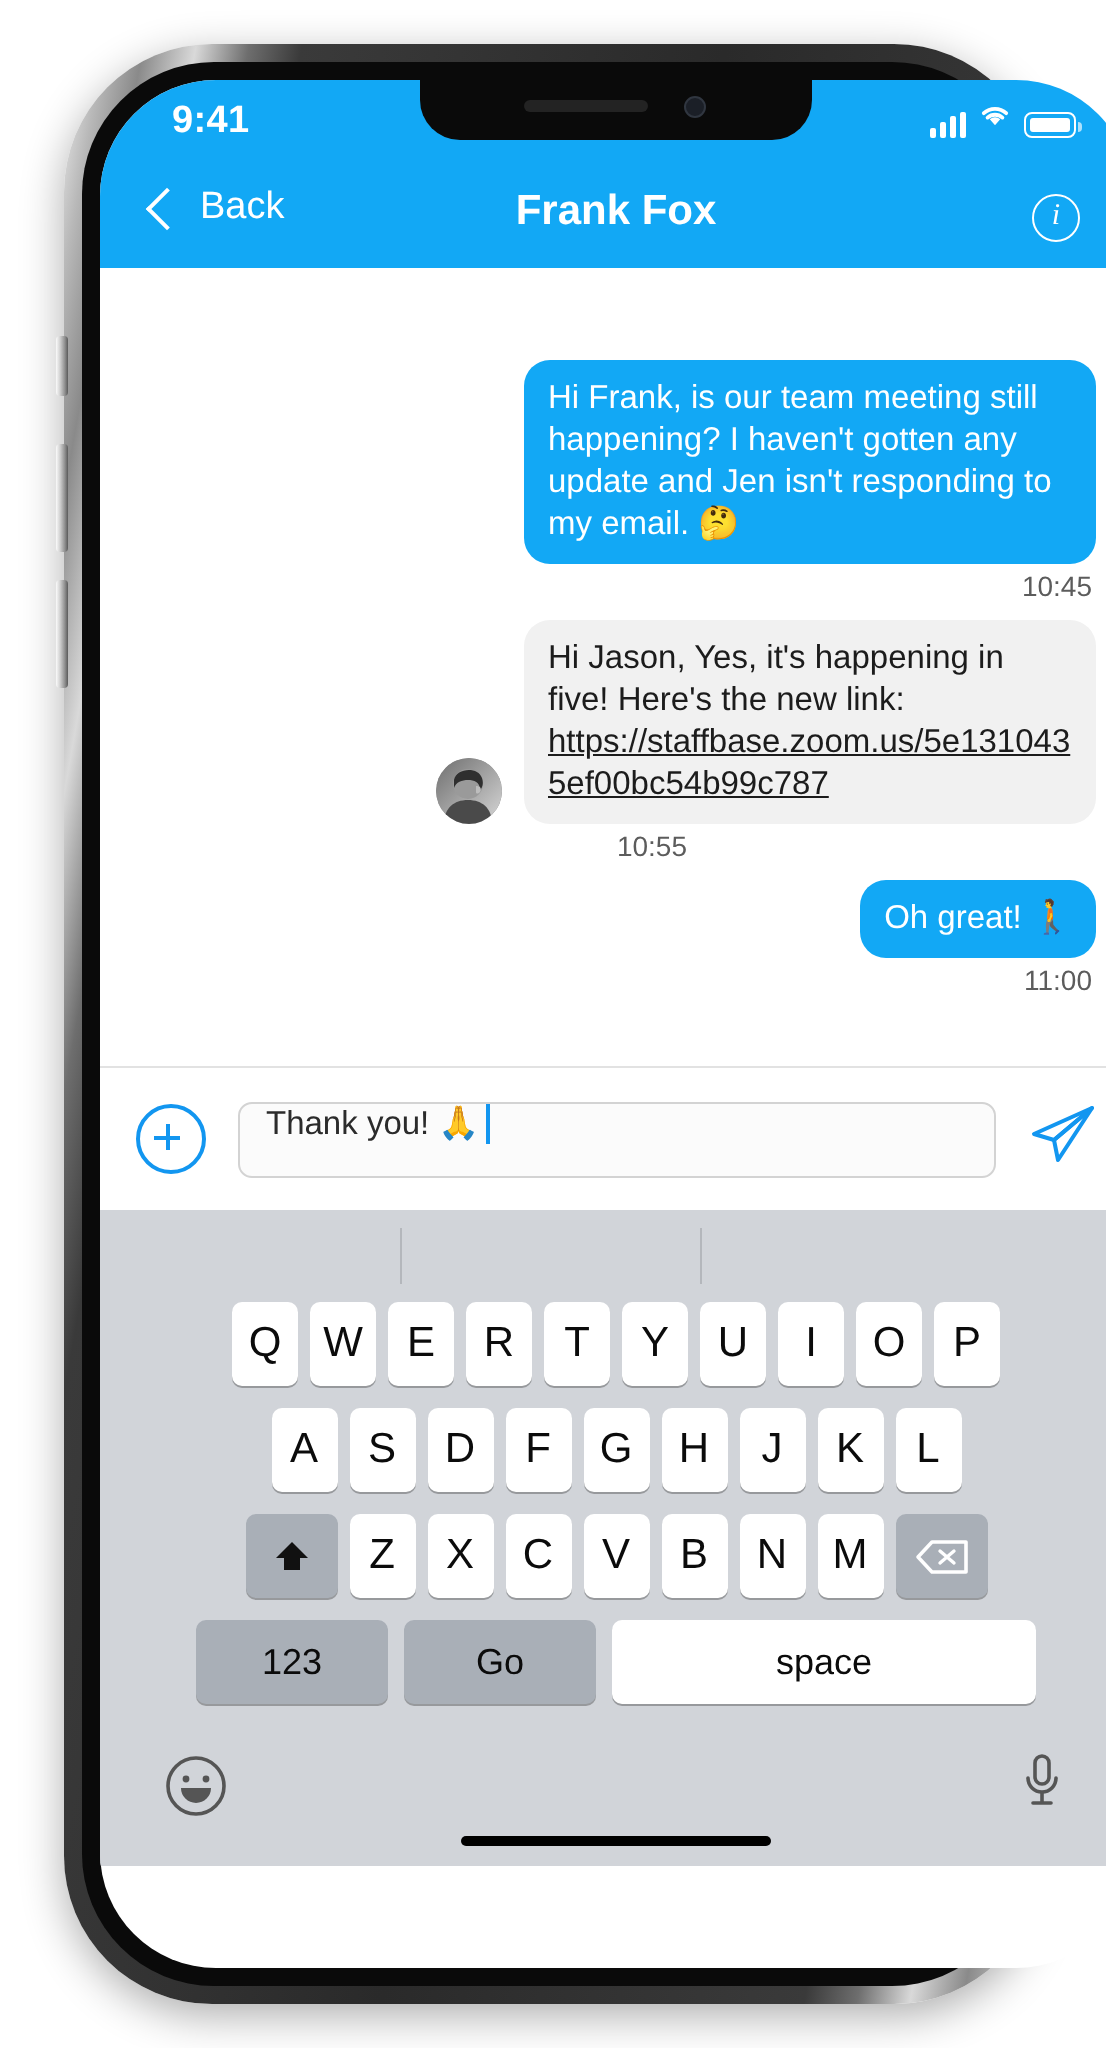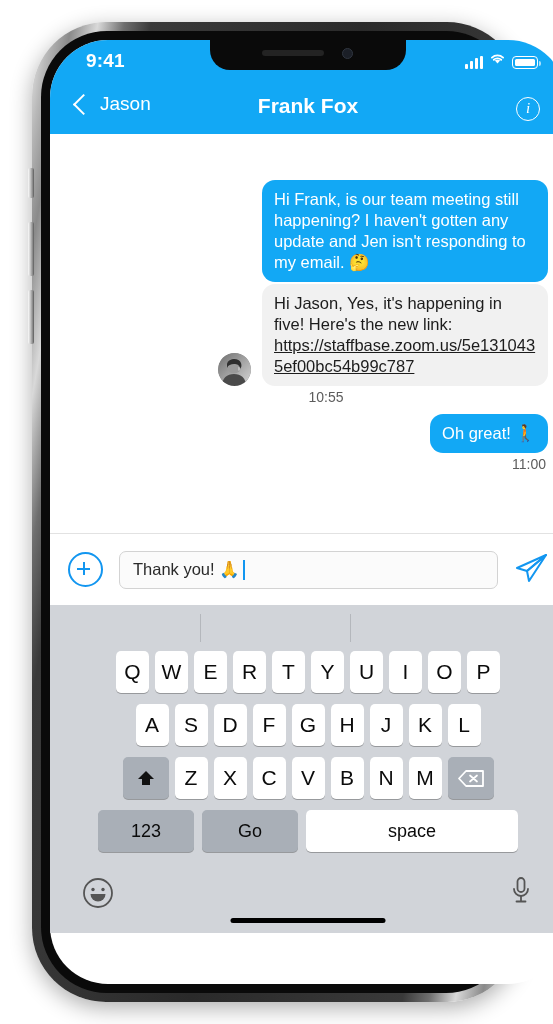--- a/index.html
+++ b/index.html
@@ -288,21 +288,20 @@
   #attach-button::after  { left: 12.5px; top: 8px; width: 2px; height: 13px; }
 
   #message-input {
     flex: 1;
     margin: 0 16px;
     height: 38px;
     border: 1px solid #d3d3d3;
     border-radius: 7px;
     background: #fbfbfb;
     display: flex;
-    align-items: center;
     padding: 0 13px;
     box-sizing: border-box;
     font-size: 16.5px;
     color: #2b2b2b;
     cursor: text;
   }
   #caret {
     display: inline-block;
     width: 1.8px;
     height: 20px;
@@ -417,31 +416,32 @@
           <path d="M4.8 7.8 a5.5 5.5 0 0 1 7.4 0" stroke="#fff" stroke-width="1.9" fill="none" stroke-linecap="round"></path>
         </svg>
       </span>
       <span id="battery"></span>
     </div>
   </div>
 
   <div id="nav-bar">
     <div id="back-button">
       <span id="back-chevron"></span>
-      <span id="back-label">Jason</span>
+      <span id="back-label">Back</span>
     </div>
     <div id="nav-title">Frank Fox</div>
     <div id="info-button">i</div>
   </div>
 
   <div id="conversation">
 
     <div class="msg-row out">
       <div class="bubble out">Hi Frank, is our team meeting still happening? I haven't gotten any update and Jen isn't responding to my email. 🤔</div>
     </div>
+    <div class="timestamp out">10:45</div>
 
     <div class="msg-row in">
       <div id="avatar">
         <svg width="33" height="33" viewBox="0 0 33 33">
           <defs>
             <clipPath id="av">
                 <circle cx="16.5" cy="16.5" r="16.5"></circle>
               </clipPath>
             <linearGradient id="bgg" x1="0" y1="0" x2="1" y2="1">
               <stop offset="0%" stop-color="#6e6e6e"></stop>

